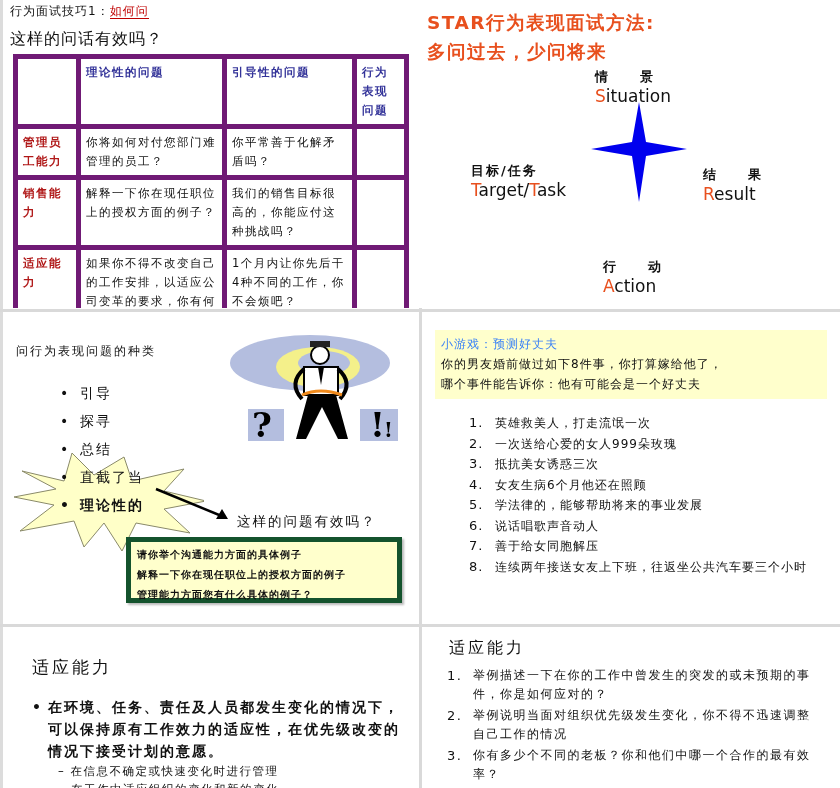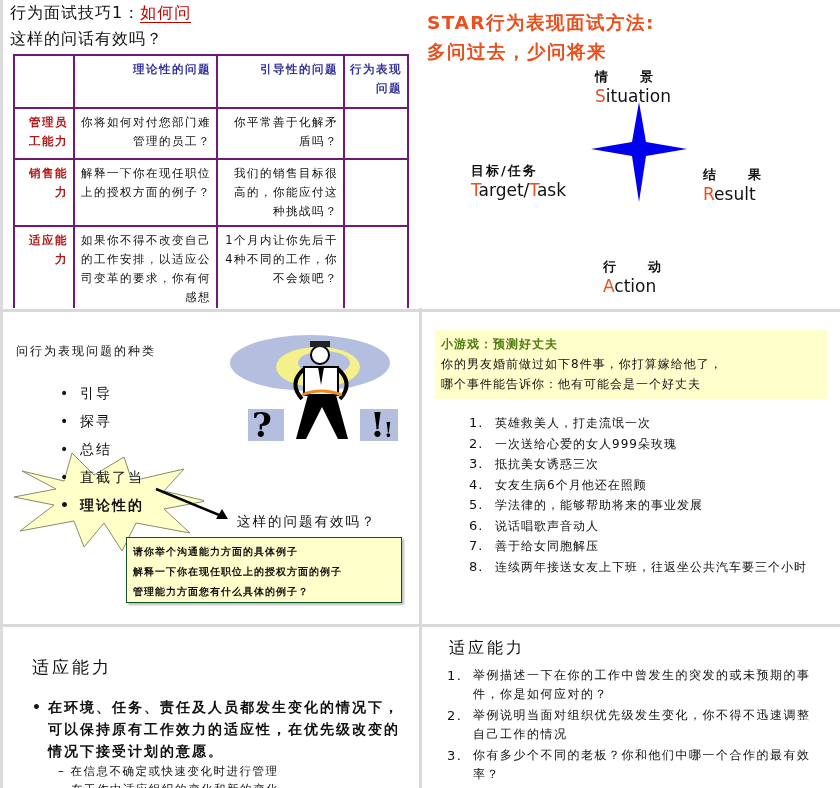--- a/index.html
+++ b/index.html
@@ -14,28 +14,28 @@
   .s2 { left: 413px; top: 0; width: 417px; height: 308px; }
   .s3 { left: 4px; top: 313px; width: 414px; height: 310px; }
   .s4 { left: 423px; top: 313px; width: 417px; height: 310px; }
   .s5 { left: 4px; top: 628px; width: 414px; height: 160px; }
   .s6 { left: 423px; top: 628px; width: 417px; height: 160px; }
   .vline { position: absolute; left: 419px; top: 0; width: 3px; height: 788px; background: #d9d9d9; }
   .hline { position: absolute; left: 0; width: 840px; height: 3px; background: #d9d9d9; }
   .leftedge { position: absolute; left: 0; top: 0; width: 3px; height: 788px; background: #dcdcdc; }
 
   
-  .s1 .t1 { position: absolute; left: 6px; top: 3px; font-size: 16px; letter-spacing: 1px; }
+  .s1 .t1 { position: absolute; left: 6px; top: 3px; font-size: 12px; letter-spacing: 1px; }
   .s1 .t1 .red { color: #c00000; border-bottom: 1px solid #c00000; }
   .s1 .t2 { position: absolute; left: 6px; top: 29px; font-size: 16px; letter-spacing: 1px; }
   table.q {
     position: absolute; left: 9px; top: 54px; width: 396px; height: 248px;
     border-collapse: collapse; border: 2px solid #333; font-size: 11.5px; letter-spacing: 1.5px;
   }
-  table.q td { border: 2px solid #701a75; vertical-align: top; padding: 4px 5px; line-height: 19px; text-align: right; }
+  table.q td { border: 5px solid #701a75; vertical-align: top; padding: 4px 5px; line-height: 19px; }
   table.q tr.head td { color: #333399; font-weight: bold; height: 43px; }
   table.q td.rowhead { color: #b01818; font-weight: bold; width: 48px; }
   table.q td.c1 { width: 131px; }
   table.q td.c2 { width: 115px; }
 
   
   .s2 .title { position: absolute; left: 14px; top: 8px; color: #e8501e; font-size: 18.5px; font-weight: bold; line-height: 29px; letter-spacing: 1.5px; }
   .lbl { position: absolute; text-align: left; }
   .lbl .cn { font-size: 13px; font-weight: bold; letter-spacing: 2px; }
   .lbl .en { font-size: 17px; }
@@ -43,27 +43,27 @@
   .star { position: absolute; left: 178px; top: 102px; }
 
   
   .s3 .title { position: absolute; left: 12px; top: 30px; font-size: 12px; letter-spacing: 2px; }
   .s3 ul { position: absolute; left: 54px; top: 66px; margin: 0; padding: 0; list-style: none; font-size: 14px; letter-spacing: 2px; }
   .s3 ul li { height: 28px; line-height: 28px; position: relative; padding-left: 22px; }
   .s3 ul li::before { content: "•"; position: absolute; left: 2px; top: 0; }
   .burst { position: absolute; left: 10px; top: 140px; }
   .arrow { position: absolute; left: 150px; top: 172px; }
   .s3 .q2 { position: absolute; left: 233px; top: 200px; font-size: 13.5px; letter-spacing: 2px; }
-  .s3 .note { position: absolute; left: 122px; top: 224px; width: 276px; height: 66px; background: #ffffcc; border: 1px solid #14532d; box-shadow: 2px 2px 2px #bbb; font-size: 10px; font-weight: bold; letter-spacing: 1px; padding: 4px 0 0 6px; box-sizing: border-box; }
+  .s3 .note { position: absolute; left: 122px; top: 224px; width: 276px; height: 66px; background: #ffffcc; border: 5px solid #14532d; box-shadow: 2px 2px 2px #bbb; font-size: 10px; font-weight: bold; letter-spacing: 1px; padding: 4px 0 0 6px; box-sizing: border-box; font-family: Liberation Mono, monospace; }
   .s3 .note div { line-height: 20px; }
   .cartoon { position: absolute; left: 218px; top: 10px; }
 
   
   .s4 .box { position: absolute; left: 12px; top: 17px; width: 392px; height: 69px; background: #ffffcc; font-size: 12px; letter-spacing: 1px; padding: 4px 6px; box-sizing: border-box; line-height: 20px; }
-  .s4 .box .h { color: #4d7c0f; font-weight: bold; }
+  .s4 .box .h { color: #3b82f6; font-weight: normal; }
   .s4 ol { position: absolute; left: 46px; top: 100px; margin: 0; padding: 0; list-style: none; font-size: 12px; letter-spacing: 1px; }
   .s4 ol li { display: flex; line-height: 20.5px; width: 340px; }
   .s4 ol li .n { width: 26px; flex: none; font-size: 13px; }
 
   
   .s5 .title { position: absolute; left: 28px; top: 28px; font-size: 17px; letter-spacing: 3px; }
   .s5 .b { position: absolute; left: 28px; top: 68px; width: 380px; font-size: 14px; font-weight: bold; letter-spacing: 2px; line-height: 22px; }
   .s5 .b .dot { position: absolute; left: 0; top: 0; }
   .s5 .b .txt { margin-left: 16px; }
   .s5 .sub { position: absolute; left: 54px; top: 134px; font-size: 11.5px; letter-spacing: 1.5px; line-height: 18px; }

